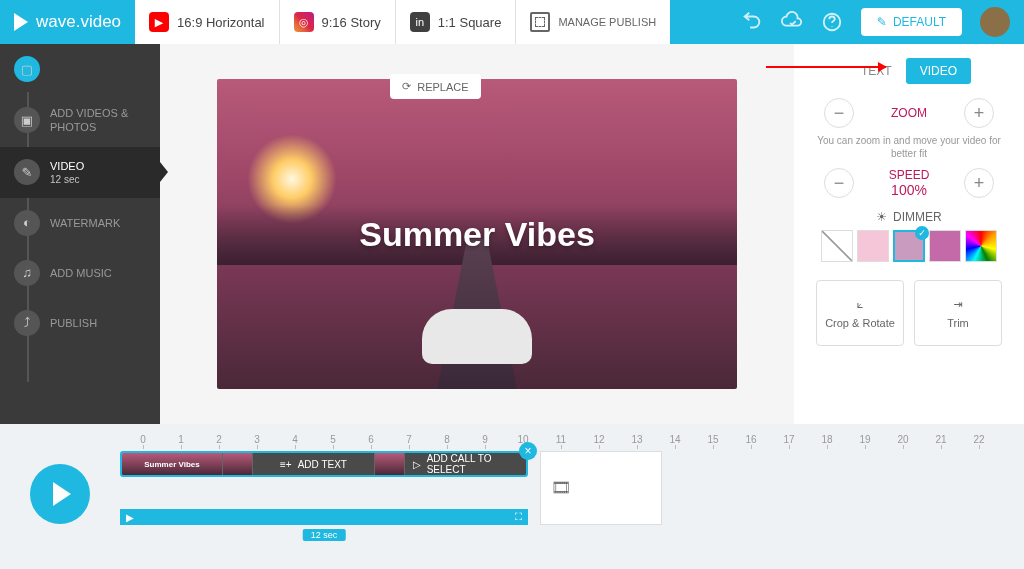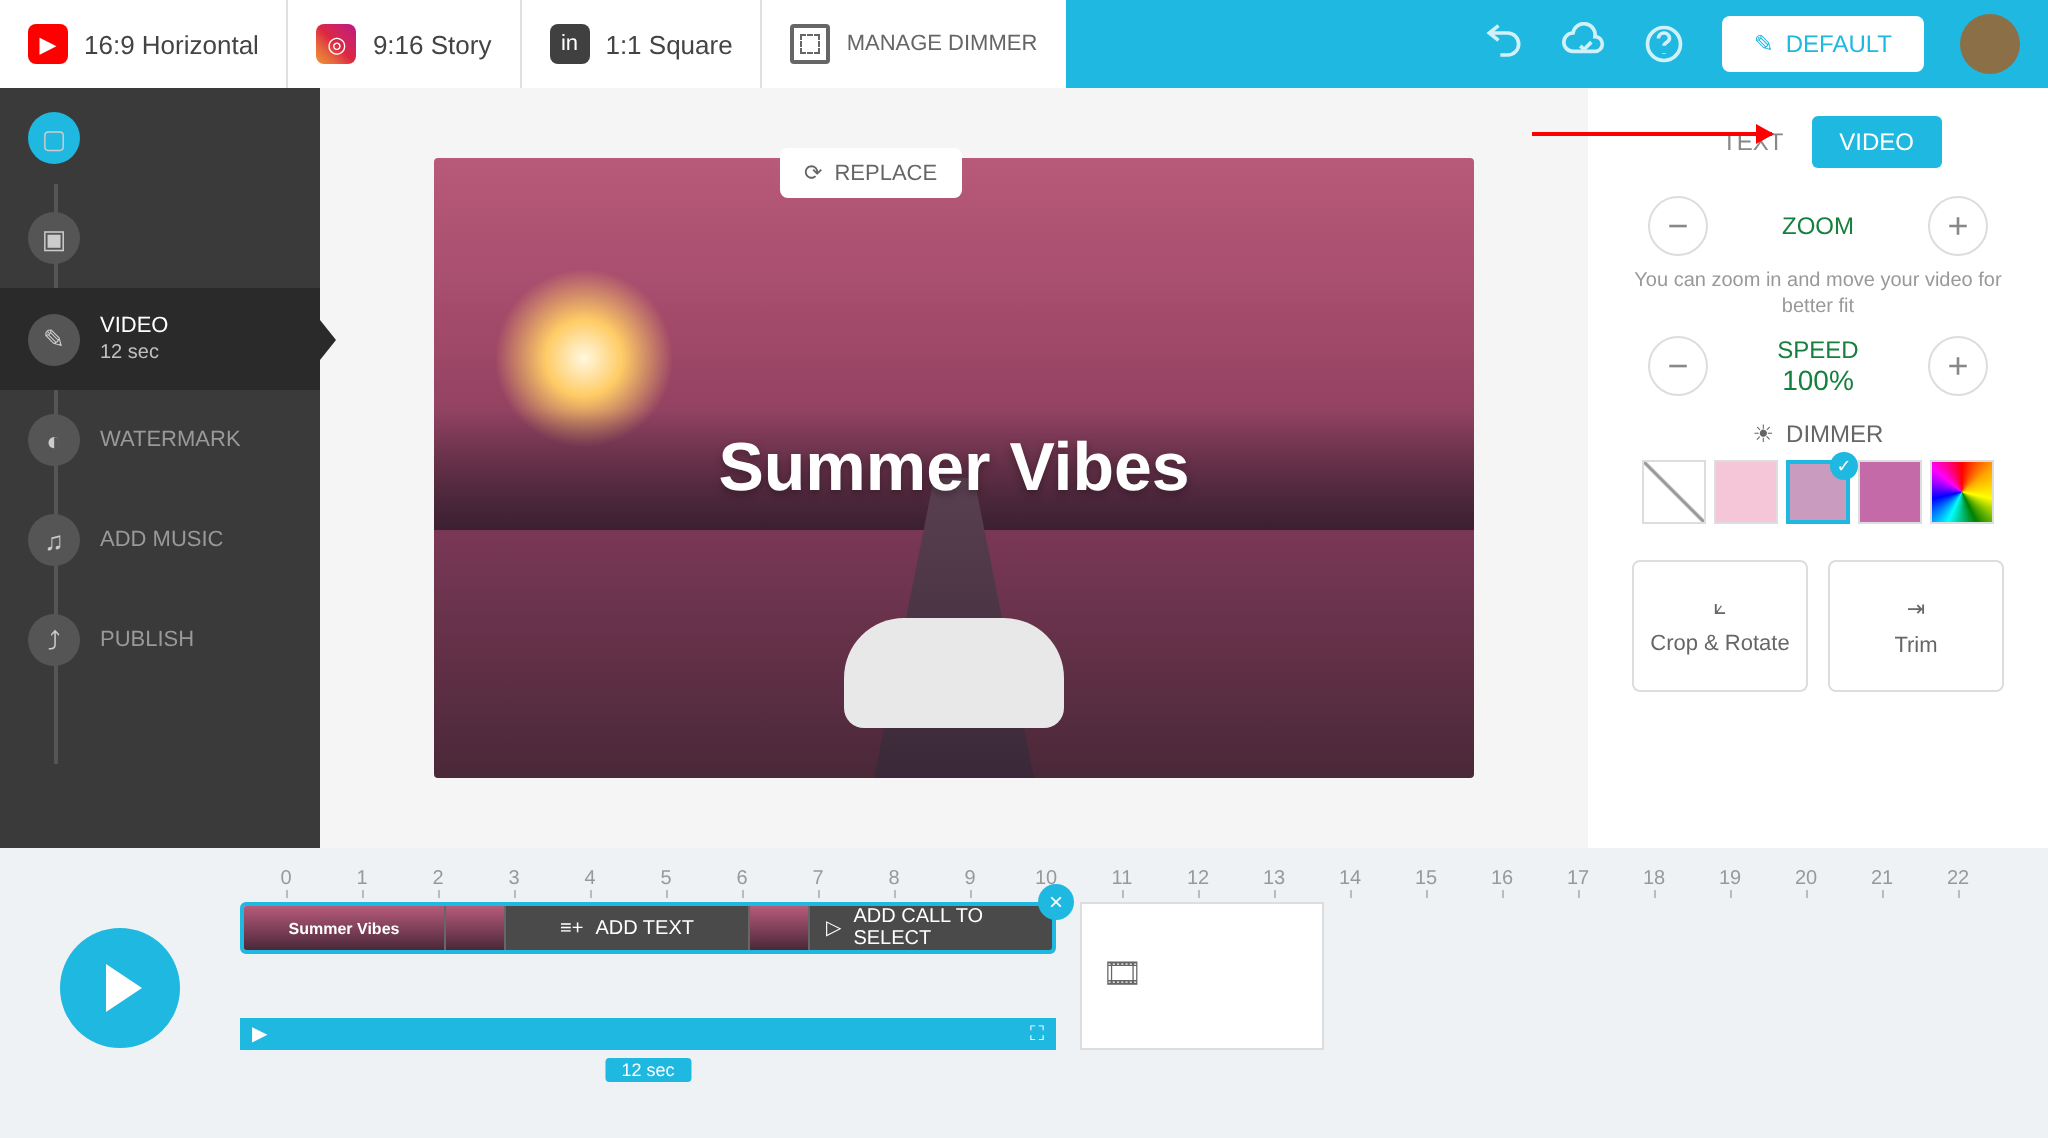--- a/index.html
+++ b/index.html
@@ -50,21 +50,21 @@
 
 
 .right-panel { width: 230px; background: white; padding: 14px 18px; font-size: 12px; color: #555; display:flex; flex-direction:column; align-items:center; }
 .tabs { display: flex; margin-bottom: 14px; position:relative; }
 .tab { padding: 6px 14px; font-size: 12px; cursor: pointer; color:#888; }
 .tab.active { background: #1eb8e0; color: white; border-radius: 3px; }
 .arrow-annotation { position:absolute; right:85px; top:8px; width:120px; height:2px; background:#ff0000; }
 .arrow-annotation::after { content:''; position:absolute; right:-1px; top:-4px; width:0; height:0; border-top:5px solid transparent; border-bottom:5px solid transparent; border-left:9px solid #ff0000; }
 .control-row { display: flex; align-items: center; justify-content: center; gap: 30px; margin-bottom: 6px; }
 .round-btn { width: 30px; height: 30px; border-radius: 50%; border: 1px solid #ddd; background:white; display: flex; align-items: center; justify-content: center; font-size: 18px; color: #888; cursor: pointer; }
-.control-label { font-size: 12px; color:#15803d; min-width:50px; text-align:center; }
+.control-label { font-size: 12px; color:#be185d; min-width:50px; text-align:center; }
 .control-label small { display:block; font-size:14px; }
 .hint { font-size: 10px; color: #999; text-align: center; margin-bottom: 8px; line-height:1.3; }
 .dimmer-title { font-size:12px; color:#666; margin:6px 0; display:flex; align-items:center; gap:6px; }
 .swatches { display: flex; gap: 4px; margin-bottom: 18px; }
 .swatch { width: 32px; height: 32px; border: 1px solid #ddd; cursor: pointer; }
 .swatch.selected { border:2px solid #1eb8e0; position:relative; }
 .swatch.selected::after { content:'✓'; position:absolute; top:-6px; right:-6px; width:14px; height:14px; background:#1eb8e0; color:white; border-radius:50%; font-size:9px; display:flex; align-items:center; justify-content:center; }
 .tool-buttons { display: flex; gap: 10px; }
 .tool-btn { width: 88px; height: 66px; border: 1px solid #ddd; border-radius: 4px; display: flex; flex-direction: column; align-items: center; justify-content: center; gap: 6px; font-size: 11px; color: #666; cursor: pointer; }
 
@@ -83,36 +83,40 @@
 .clip-close { position:absolute; top:-9px; right:-9px; width:18px; height:18px; background:#1eb8e0; color:white; border-radius:50%; font-size:12px; display:flex; align-items:center; justify-content:center; cursor:pointer; z-index:2; }
 .clip-duration { position:absolute; bottom:-16px; left:50%; transform:translateX(-50%); background:#1eb8e0; color:white; font-size:9px; padding:1px 8px; border-radius:2px; }
 .add-clip-btn { width: 122px; margin-left:12px; background: white; border:1px solid #ddd; font-size: 10px; color: #666; display: flex; align-items: center; gap: 8px; padding:0 10px; cursor:pointer; line-height:1.3; }
 .clip-wrapper { position:relative; }
 .footer-bar { position:absolute; bottom:0; left:0; right:0; height:16px; background:#1eb8e0; display:flex; align-items:center; justify-content:space-between; padding:0 6px; color:white; font-size:10px; }
 </style>
 </head>
 <body>
 
 <div class="header">
+  <div class="logo">
+    <div class="logo-icon"></div>
+    <span>wave.video</span>
+  </div>
   <div class="format-tabs">
     <div class="format-tab">
       <div class="icon-box yt">▶</div>
       <span>16:9 Horizontal</span>
     </div>
     <div class="format-tab">
       <div class="icon-box ig">◎</div>
       <span>9:16 Story</span>
     </div>
     <div class="format-tab">
       <div class="icon-box li">in</div>
       <span>1:1 Square</span>
     </div>
     <div class="manage">
       <div class="icon-box"></div>
-      <span>MANAGE DIMMER</span>
+      <span>MANAGE PUBLISH</span>
     </div>
   </div>
   <div class="header-right">
     <svg class="hdr-icon" viewBox="0 0 24 24" fill="none" stroke="white" stroke-width="2">
         <path d="M9 10 L4 6 L9 2 M4 6 h10 a6 6 0 0 1 0 12 h-4"></path>
       </svg>
     <svg class="hdr-icon" viewBox="0 0 24 24" fill="none" stroke="white" stroke-width="2">
         <path d="M6 16 a5 5 0 0 1 0-10 a6 6 0 0 1 12 2 a4 4 0 0 1 0 8 z"></path>
         <path d="M10 13 l2 2 l4-4"></path>
       </svg>
@@ -129,20 +133,21 @@
 </div>
 
 <div class="main">
   <div class="sidebar">
     <div class="sb-line"></div>
     <div class="sb-item first">
       <div class="sb-icon">▢</div>
     </div>
     <div class="sb-item">
       <div class="sb-icon">▣</div>
+      <div class="sb-text">ADD VIDEOS &amp; PHOTOS</div>
     </div>
     <div class="sb-item active">
       <div class="sb-icon">✎</div>
       <div class="sb-text"><span>VIDEO</span><small>12 sec</small></div>
     </div>
     <div class="sb-item">
       <div class="sb-icon">◐</div>
       <div class="sb-text">WATERMARK</div>
     </div>
     <div class="sb-item">

